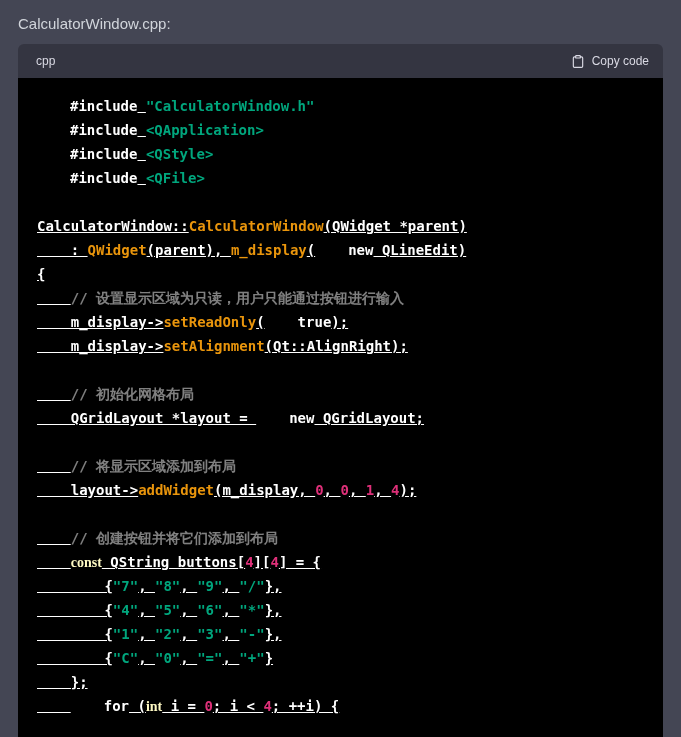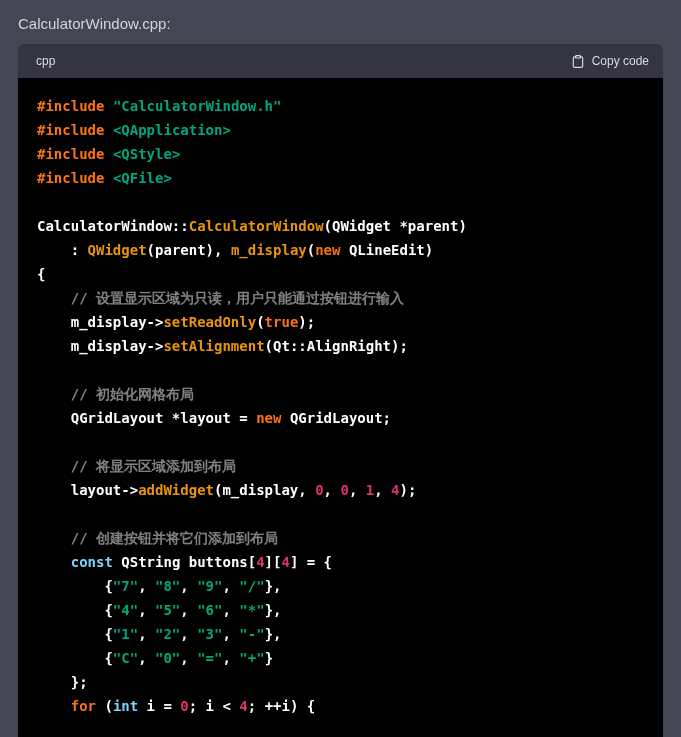--- a/index.html
+++ b/index.html
@@ -52,26 +52,26 @@
     font-family: "DejaVu Sans Mono", "Liberation Mono", monospace;
     font-size: 14px;
     font-weight: 600;
     min-height: 647px;
   }
   .code-line {
     height: 24px;
     line-height: 24px;
     white-space: pre;
   }
-  .tok-pln { color: #ffffff; }
-  .tok-kw  { color: #f97316; }
+  .tok-pln { color: #ffffff; text-decoration: underline; }
+  .tok-kw  { color: #ffffff; margin-left: 33px; }
   .tok-str { color: #00a67d; }
   .tok-fn  { color: #e9950c; text-align: center; }
   .tok-num { color: #df3079; }
-  .tok-typ { color: #7dd3fc; }
+  .tok-typ { color: #fef9c3; font-family: Liberation Serif, serif; }
   .tok-cmt { color: rgba(255,255,255,0.5); margin-top: 48px; }
 </style>
 </head>
 <body>
 
 <div class="message">
   <p class="intro-text">CalculatorWindow.cpp:</p>
 
   <div class="code-block">
     <div class="code-header">

